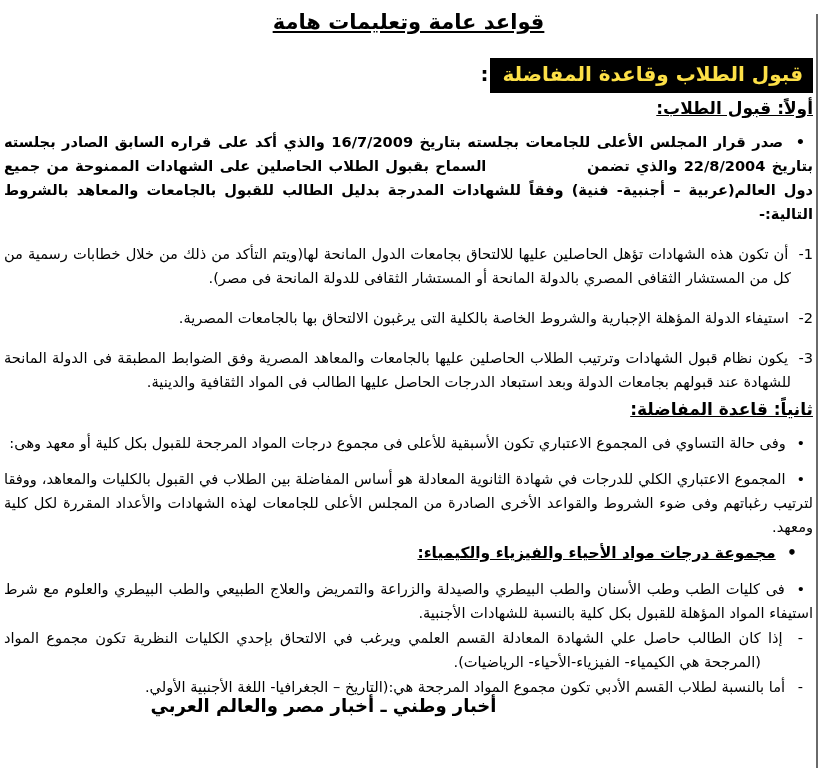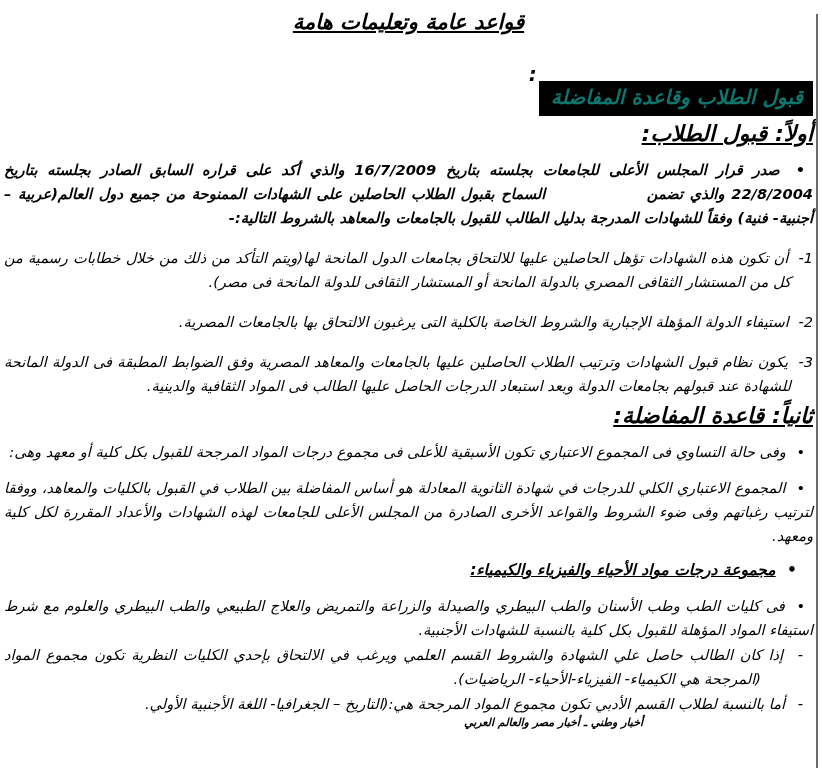--- a/index.html
+++ b/index.html
@@ -12,21 +12,20 @@
     overflow: hidden;
     direction: rtl;
     font-family: "DejaVu Sans", sans-serif;
     color: #000;
   }
   .page {
     position: relative;
     width: 822px; height: 768px;
     box-sizing: border-box;
     padding: 8px 9px 0 4px;
-    font-style: italic;
   }
   .v-rule {
     position: absolute;
     top: 14px; bottom: 0; right: 4px;
     width: 2px;
     background: #6a6a6a;
   }
   .doc-title {
     text-align: center;
     font-weight: bold;
@@ -34,36 +33,35 @@
     text-decoration: underline;
     margin: 2px 0 0 0;
   }
   .banner-row {
     display: flex;
     align-items: stretch;
     margin: 24px 0 0 0;
   }
   .banner {
     background: #000;
-    color: #0f766e;
+    color: #fde047;
     font-weight: bold;
     font-size: 20px;
     line-height: 1.45;
     padding: 2px 10px 4px 12px;
-    margin-top: 23px;
   }
   .banner-colon {
     font-weight: bold;
     font-size: 20px;
     line-height: 1.45;
     padding: 2px 2px 0 0;
   }
   .sub-heading {
     font-weight: bold;
-    font-size: 22px;
+    font-size: 17px;
     margin: 5px 0 2px 0;
   }
   .sub-heading .u { text-decoration: underline; }
   .para {
     font-size: 14.6px;
     line-height: 24px;
     text-align: justify;
     margin: 2px 0 0 0;
   }
   .bold { font-weight: bold; }
@@ -78,34 +76,34 @@
   .intro-gap {
     display: inline-block;
     width: 88px;
     height: 1px;
   }
   .group-head {
     font-size: 15.5px;
     line-height: 24px;
     font-weight: bold;
     padding-right: 16px;
-    margin-top: 10px;
+    margin-top: 2px;
   }
   .group-head .u { text-decoration: underline; }
   .dash-item {
     padding-right: 52px;
     text-indent: -42px;
     margin-top: 1px;
   }
   .dash-item .marker { margin-left: 8px; }
   .footer-line {
     font-weight: bold;
-    font-size: 11px;
+    font-size: 18px;
     line-height: 20px;
-    text-align: right;
+    text-align: center;
     margin: -3px 170px 0 0;
     white-space: nowrap;
   }
 </style>
 </head>
 <body>
 
 <div class="page">
 
   <div class="v-rule"></div>
@@ -165,21 +163,21 @@
   <div class="para bullet-para">
     <span class="marker">•</span>
     <span>فى كليات الطب وطب الأسنان والطب البيطري والصيدلة والزراعة والتمريض والعلاج الطبيعي والطب البيطري والعلوم مع شرط استيفاء المواد المؤهلة للقبول بكل كلية بالنسبة للشهادات الأجنبية.</span>
   </div>
 
 
 
 
   <div class="para dash-item">
     <span class="marker">-</span>
-    <span>إذا كان الطالب حاصل علي الشهادة والشروط القسم العلمي ويرغب في الالتحاق بإحدي الكليات النظرية تكون مجموع المواد (المرجحة هي الكيمياء- الفيزياء-الأحياء- الرياضيات).</span>
+    <span>إذا كان الطالب حاصل علي الشهادة المعادلة القسم العلمي ويرغب في الالتحاق بإحدي الكليات النظرية تكون مجموع المواد (المرجحة هي الكيمياء- الفيزياء-الأحياء- الرياضيات).</span>
   </div>
 
   <div class="para dash-item">
     <span class="marker">-</span>
     <span>أما بالنسبة لطلاب القسم الأدبي تكون مجموع المواد المرجحة هي:(التاريخ – الجغرافيا- اللغة الأجنبية الأولي.</span>
   </div>
 
   <div class="footer-line">أخبار وطني ـ أخبار مصر والعالم العربي</div>
 
 </div>

